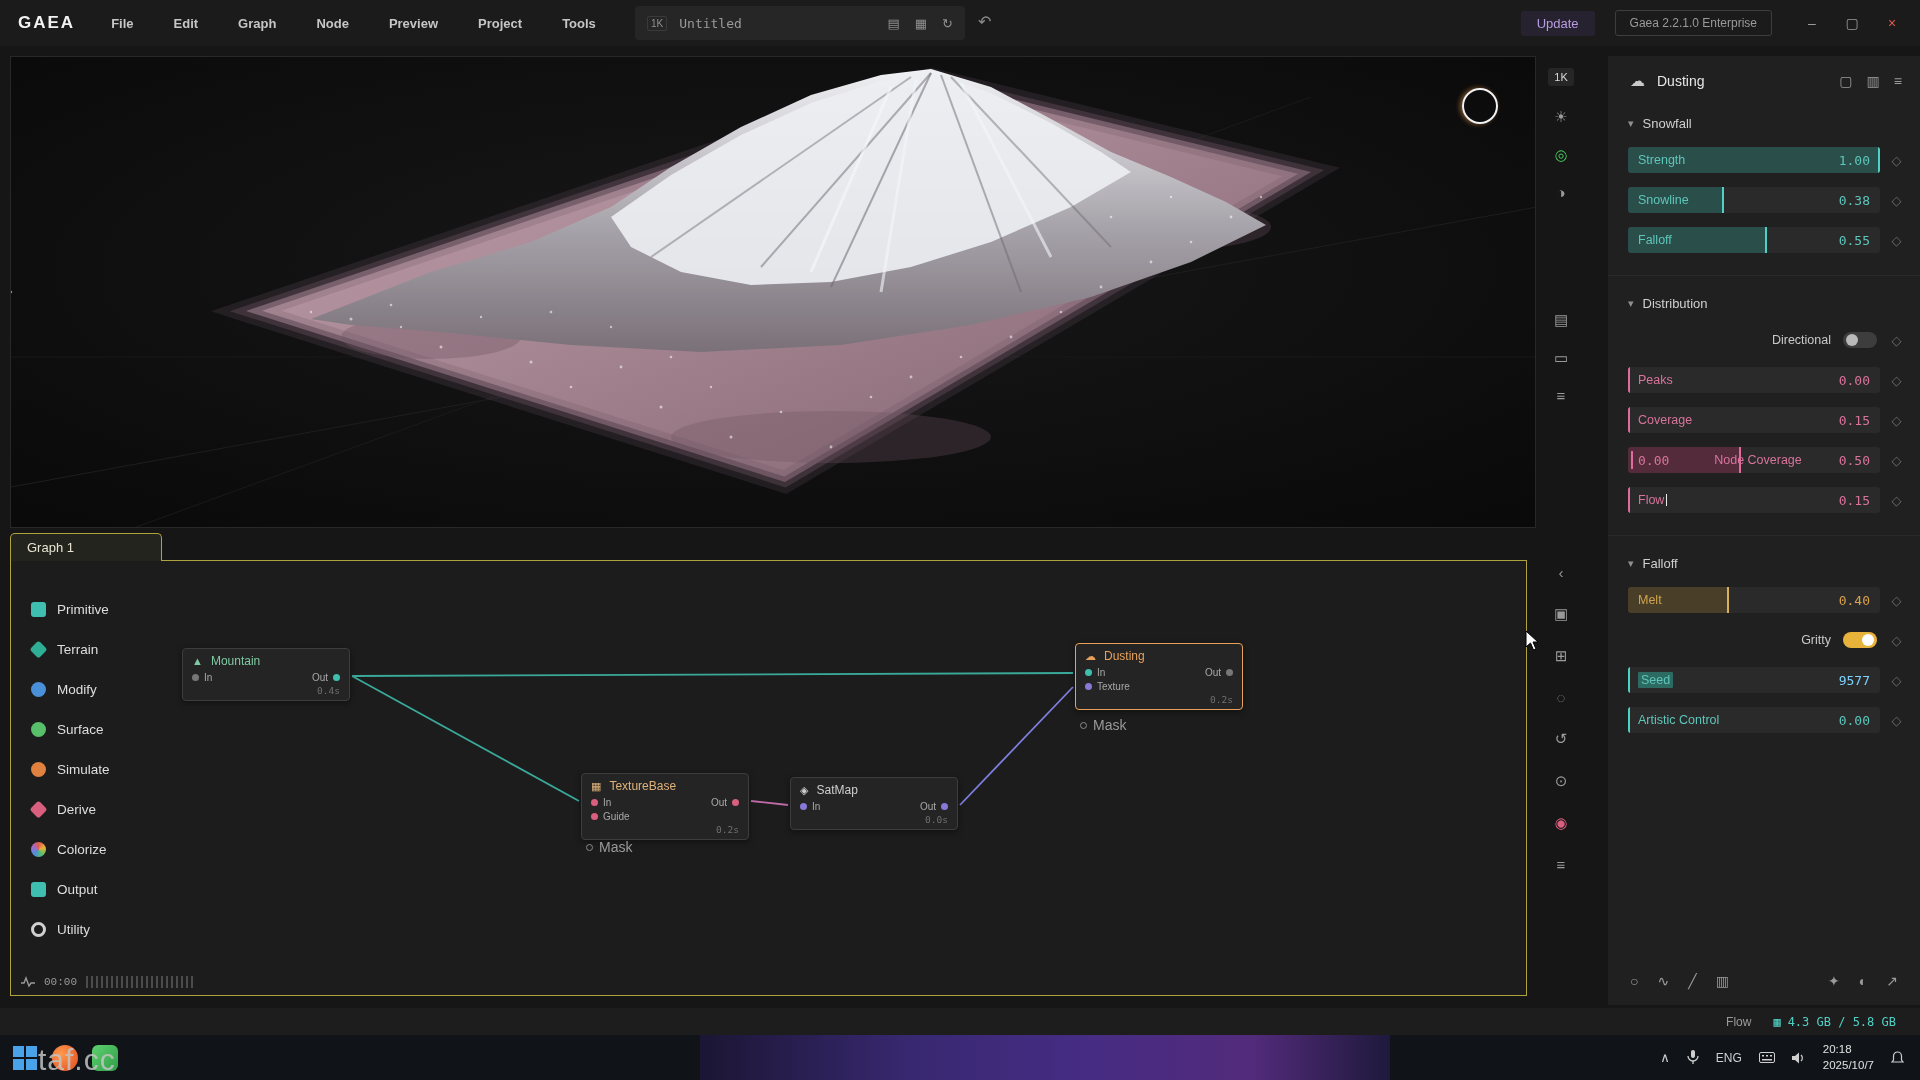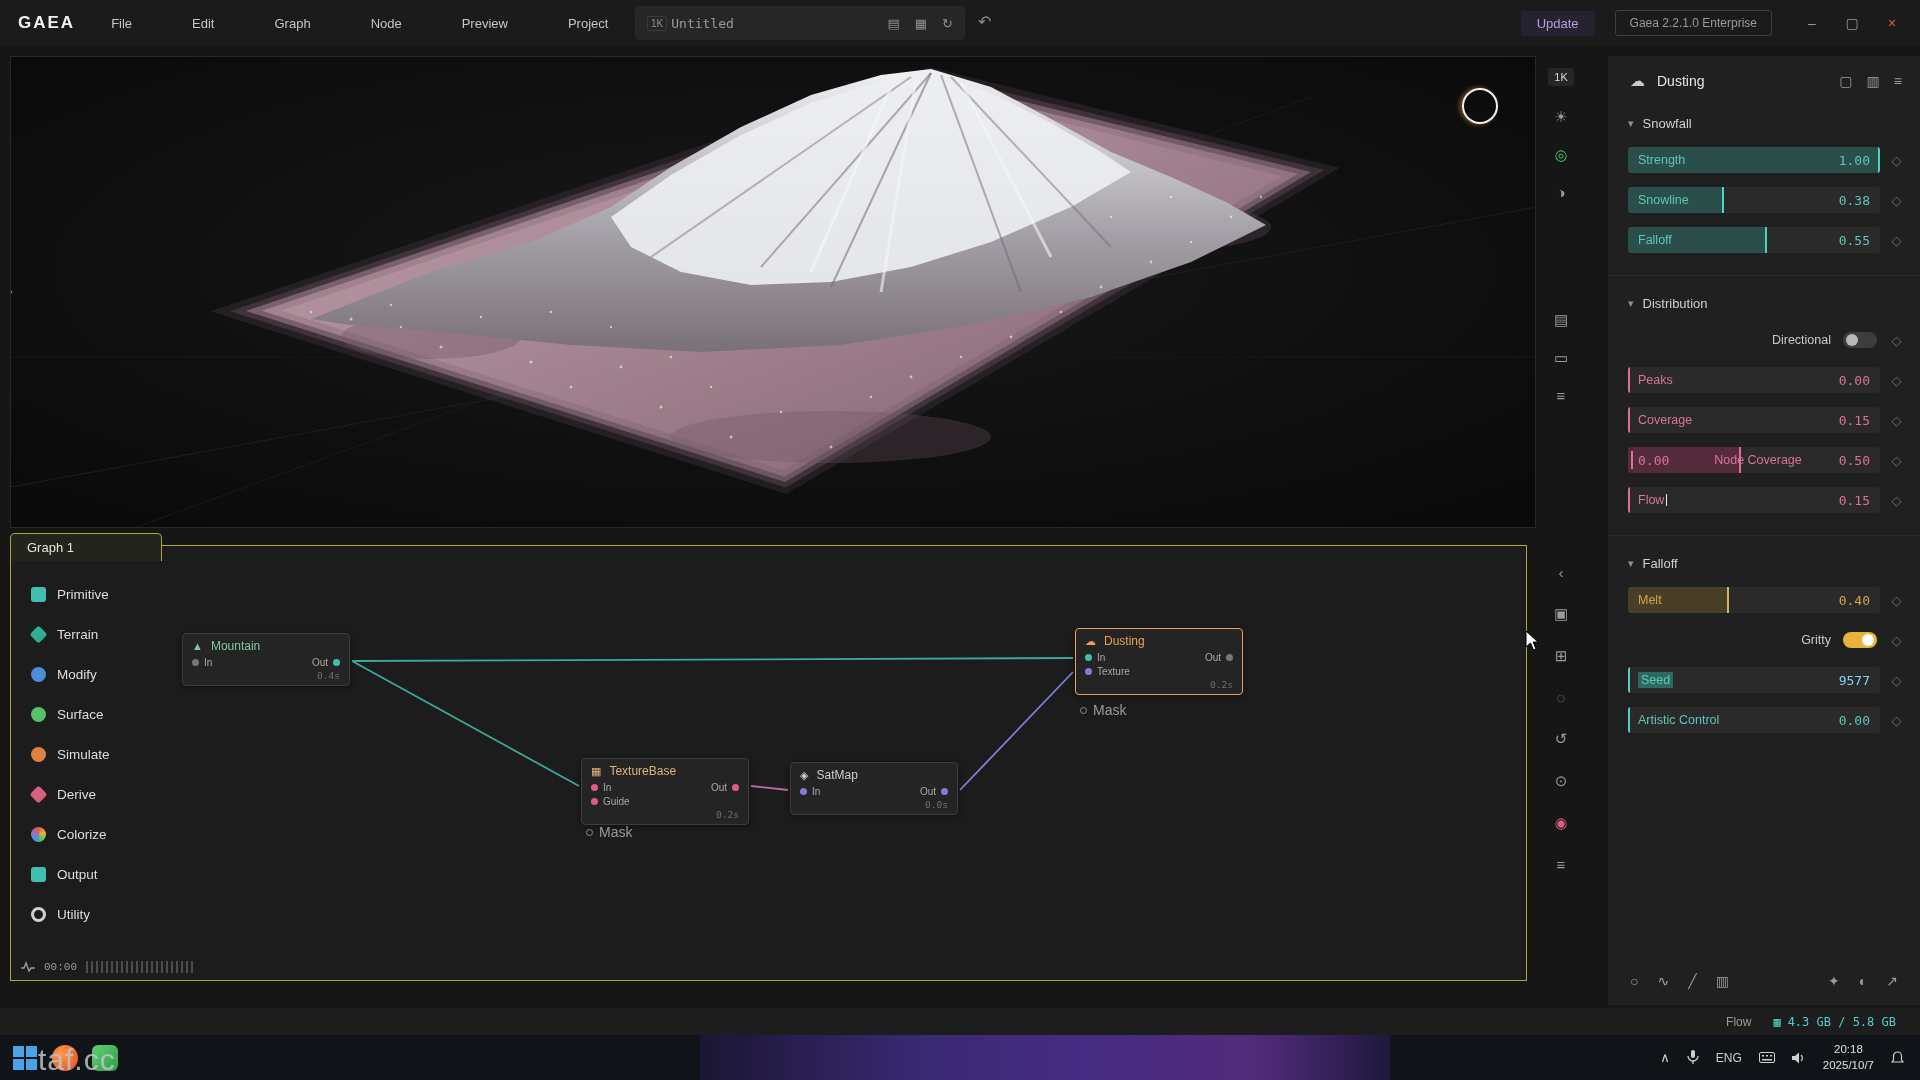--- a/index.html
+++ b/index.html
@@ -4,25 +4,25 @@
 <style>
   * { margin:0; padding:0; box-sizing:border-box; }
   html,body { background:#0a0a0a; }
   body { font-family:"Liberation Sans", sans-serif; }
   .mono { font-family:Liberation Mono, monospace; }
   .app { position:relative; width:1920px; height:1080px; background:#161616; overflow:hidden; }
 
   
   .titlebar { position:absolute; left:0; top:0; width:1920px; height:46px; background:#1b1b1b; display:flex; align-items:center; }
   .logo { color:#f2f2f2; font-weight:bold; font-size:17px; letter-spacing:2px; margin:0 36px 0 18px; }
-  .menus { display:flex; gap:60px; }
+  .menus { display:flex; gap:40px;font-weight:bold; }
   .menu-item { color:#c6c6c6; font-size:13px; cursor:default; }
   .doc-tab { position:absolute; left:635px; top:6px; width:330px; height:34px; background:#262626; border-radius:4px; display:flex; align-items:center; padding:0 12px; }
   .doc-res { color:#8f8f8f; font-size:10px; border:1px solid #3a3a3a; border-radius:2px; padding:1px 3px; }
-  .doc-title { color:#9a9a9a; font-size:13px; margin-left:4px; font-family:"DejaVu Sans Mono", monospace; }
+  .doc-title { color:#9a9a9a; font-size:13px; margin-left:12px; font-family:"DejaVu Sans Mono", monospace; }
   .doc-icons { margin-left:auto; display:flex; gap:15px; color:#8f8f8f; font-size:13px; }
   .undo-icon { position:absolute; left:978px; top:12px; color:#8a8a8a; font-size:16px; }
   .tb-right { position:absolute; right:0; top:0; height:46px; display:flex; align-items:center; gap:20px; padding-right:8px; }
   .update-btn { color:#b79ce0; font-size:13px; background:rgba(120,90,200,0.12); padding:5px 16px; border-radius:3px; }
   .version-box { border:1px solid #3e3e3e; color:#9a9a9a; font-size:12px; padding:5px 14px; border-radius:3px; }
   .win-controls { display:flex; }
   .win-btn { width:40px; text-align:center; color:#9a9a9a; font-size:14px; }
   .win-btn.close { color:#e05a4f; }
 
   
@@ -68,21 +68,21 @@
   .tgl-label { color:#c9c9c9; font-size:12.5px; }
   .tgl { width:34px; height:16px; border-radius:8px; background:#3d3d3d; position:relative; }
   .tgl::after { content:""; position:absolute; width:12px; height:12px; border-radius:50%; background:#b9b9b9; top:2px; left:3px; }
   .tgl.on { background:#e8b33a; }
   .tgl.on::after { left:19px; background:#ffffff; }
   .props-toolbar { position:absolute; left:22px; right:22px; bottom:16px; display:flex; align-items:center; gap:19px; color:#9a9a9a; font-size:14px; }
   .props-toolbar .pticon:nth-child(5) { margin-left:auto; }
 
   
   .graph-tab { position:absolute; left:10px; top:533px; width:152px; height:28px; background:#24241e; border:1px solid #b0a23f; border-bottom:none; border-radius:5px 5px 0 0; display:flex; align-items:center; padding:0 16px; color:#e8e4d2; font-size:13px; z-index:3; }
-  .graph { position:absolute; left:10px; top:545px; width:1517px; height:436px; background:#1c1c1c; border:1px solid #b0a23f; z-index:2; }
+  .graph { position:absolute; left:10px; top:560px; width:1517px; height:436px; background:#1c1c1c; border:1px solid #b0a23f; z-index:2; }
   .gcats { position:absolute; left:20px; top:28px; }
   .gcat { display:flex; align-items:center; gap:11px; height:40px; }
   .gcat-label { color:#dedede; font-size:13.5px; }
   .gcat-icon { width:15px; height:15px; border-radius:3px; background:#777; }
   .gcat-icon.diamond { transform:rotate(45deg) scale(0.85); }
   .gcat-icon.circle { border-radius:50%; }
   .gcat-icon.ring { border-radius:50%; background:transparent !important; border:3px solid; }
   .gcat-icon.rainbow { border-radius:50%; background:conic-gradient(#e05a4f,#e8b33a,#58c06a,#4a90d9,#9a6fd0,#e05a4f) !important; }
   .gwires { position:absolute; left:0; top:0; width:1517px; height:436px; }
   .gnode { position:absolute; width:168px; background:#242424; border:1px solid #3d3d3d; border-radius:4px; box-shadow:0 2px 6px rgba(0,0,0,0.4); }
@@ -121,21 +121,21 @@
   .taskbar { position:absolute; left:0; top:1035px; width:1920px; height:45px; background:#101418; display:flex; align-items:center; }
   .tb-gradient { position:absolute; left:700px; top:0; width:690px; height:45px; background:linear-gradient(90deg,#1c1636,#3c2a7a 30%,#4b2f8f 55%,#5a2d86 80%,#201a40); opacity:0.9; }
   .start-btn { margin-left:12px; width:26px; height:26px; display:grid; grid-template-columns:11px 11px; grid-template-rows:11px 11px; gap:2px; align-content:center; justify-content:center; }
   .start-btn span { background:#4aa3e8; }
   .tb-app { width:26px; height:26px; border-radius:50%; margin-left:14px; background:radial-gradient(circle at 35% 35%, #ff9a4d, #e8622d 70%); }
   .tb-app.green { border-radius:6px; background:linear-gradient(135deg,#5fd06f,#2f9e48); }
   .watermark { position:absolute; left:38px; top:1043px; font-size:30px; color:rgba(195,195,195,0.85); letter-spacing:1px; z-index:5; }
   .tb-right2 { margin-left:auto; display:flex; align-items:center; gap:17px; padding-right:16px; color:#cfcfcf; }
   .tb-icon { font-size:13px; color:#cfcfcf; display:flex; align-items:center; }
   .tb-lang { font-size:12px; }
-  .tb-clock { text-align:center; font-size:11.5px; line-height:1.35; color:#e0e0e0; }
+  .tb-clock { text-align:left; font-size:11.5px; line-height:1.35; color:#e0e0e0; }
 
   
   .cursor { position:absolute; left:1525px; top:630px; z-index:9; }
 </style>
 </head>
 <body>
 
 <div class="app">
 
   <div class="titlebar">

